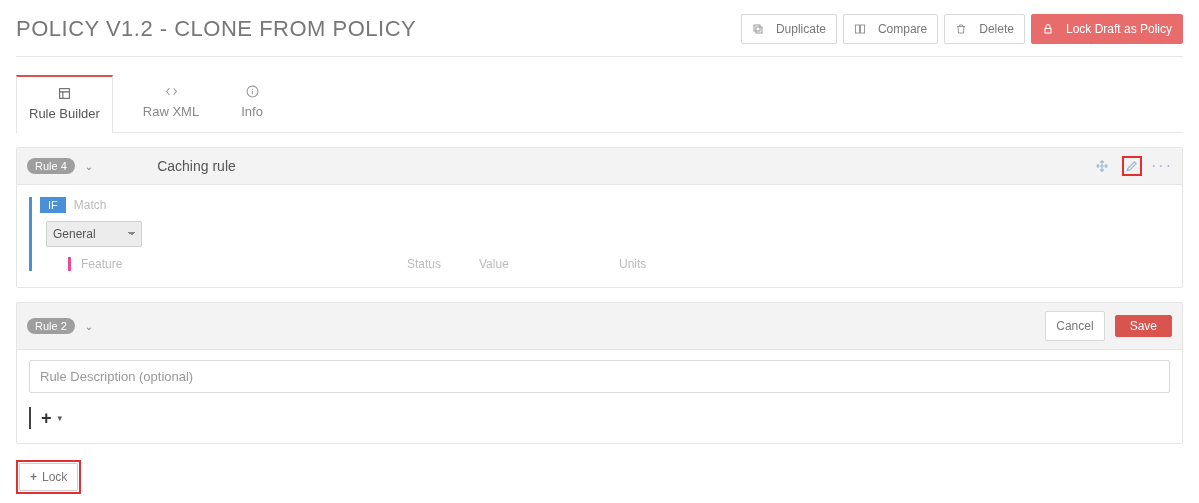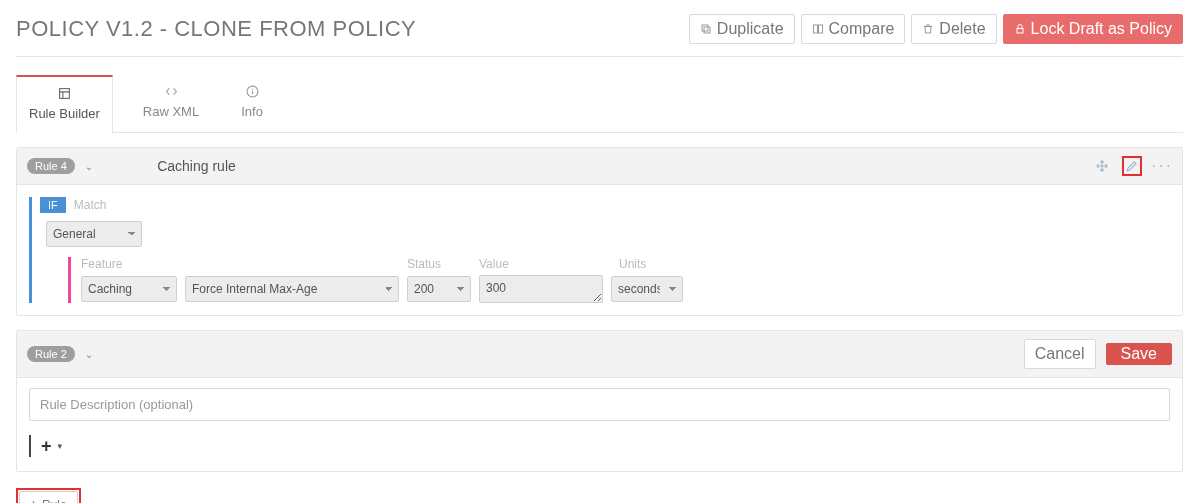--- a/index.html
+++ b/index.html
@@ -21,26 +21,26 @@
   .title {
     font-size: 22px;
     color: #777;
     font-weight: 400;
     letter-spacing: 0.5px;
   }
   .header-actions { display: flex; gap: 6px; }
   .btn {
     display: inline-flex;
     align-items: center;
-    gap: 5px;
+    gap: 12px;
     padding: 5px 10px;
     border: 1px solid #d9d9d9;
     background: #fff;
     color: #777;
-    font-size: 16px;
+    font-size: 12px;
     border-radius: 2px;
     cursor: pointer;
     line-height: 18px;
   }
   .btn svg { width: 12px; height: 12px; }
   .btn-red {
     background: #e86c6c;
     color: #fff;
     border-color: #e86c6c;
   }
@@ -292,35 +292,20 @@
       </div>
 
       <div class="feature-strip">
         <div class="col-labels">
           <span class="lbl w96b">Feature</span>
           <span class="lbl w214b"></span>
           <span class="lbl w64b">Status</span>
           <span class="lbl w124b">Value</span>
           <span class="lbl w72b">Units</span>
         </div>
-        <div class="row">
-          <select class="sel w90">
-            <option>Caching</option>
-          </select>
-          <select class="sel w210">
-            <option>Force Internal Max-Age</option>
-          </select>
-          <select class="sel w60">
-            <option>200</option>
-          </select>
-          <textarea class="txtarea" style="">300</textarea>
-          <select class="sel w70">
-            <option>seconds</option>
-          </select>
-        </div>
       </div>
     </div>
   </div>
 </div>
 
 <div class="panel">
   <div class="panel-head">
     <div class="panel-head-left">
       <span class="rule-badge">Rule 2</span>
       <span class="caret">⌄</span>
@@ -336,16 +321,16 @@
       <span class="plus">+</span>
       <span class="dd">▾</span>
     </div>
   </div>
 </div>
 
 <div class="add-rule-wrap">
   <span class="red-box" style="display:inline-block;">
     <button class="add-rule-btn">
       <span style="font-weight:bold;">+</span>
-      <span>Rule</span>
+      <span>Lock</span>
     </button>
   </span>
 </div>
 
 </body></html>

